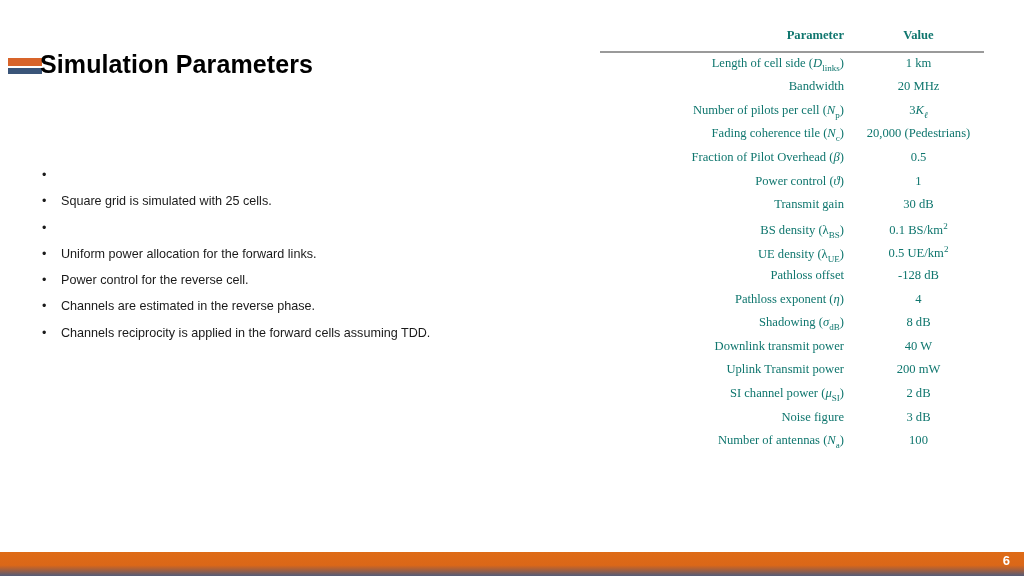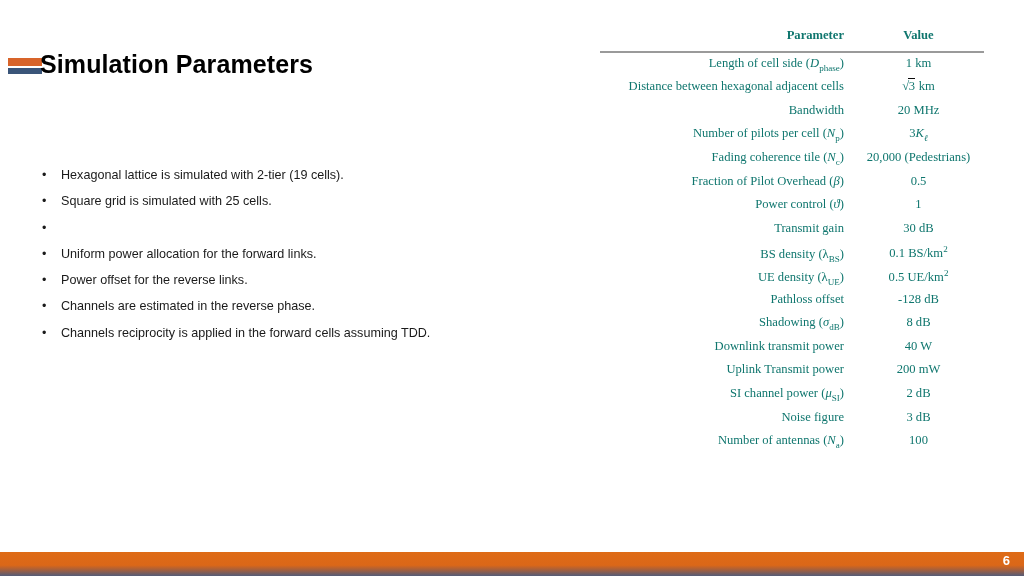--- a/index.html
+++ b/index.html
@@ -181,36 +181,35 @@
   <div id="title-accent">
     <div class="bar-orange"></div>
     <div class="bar-blue"></div>
   </div>
   <div id="page-title">Simulation Parameters</div>
 </div>
 
 <div id="bullet-list">
   <div class="bullet-row">
     <span class="bullet-dot">•</span>
-    <span>Hexagonal lattice is simulated with 2-tier (19 cells).</span>
   </div>
   <div class="bullet-row">
     <span class="bullet-dot">•</span>
     <span>Square grid is simulated with 25 cells.</span>
   </div>
   <div class="bullet-row">
     <span class="bullet-dot">•</span>
   </div>
   <div class="bullet-row">
     <span class="bullet-dot">•</span>
     <span>Uniform power allocation for the forward links.</span>
   </div>
   <div class="bullet-row">
     <span class="bullet-dot">•</span>
-    <span>Power offset for the reverse links.</span>
+    <span>Power control for the reverse cell.</span>
   </div>
   <div class="bullet-row">
     <span class="bullet-dot">•</span>
     <span>Channels are estimated in the reverse phase.</span>
   </div>
   <div class="bullet-row">
     <span class="bullet-dot">•</span>
     <span>Channels reciprocity is applied in the forward cells assuming TDD.</span>
   </div>
 </div>
@@ -224,28 +223,24 @@
       </tr>
       <tr class="rule-row">
         <td colspan="2">
             <span class="rule"></span>
           </td>
       </tr>
     </thead>
     <tbody>
 
       <tr>
-        <td class="col-param">Length of cell side (<span class="mvar">D</span><span class="msub">phase</span>)</td>
+        <td class="col-param">Length of cell side (<span class="mvar">D</span><span class="msub">links</span>)</td>
         <td class="col-value">1 km</td>
       </tr>
 
-      <tr>
-        <td class="col-param">Distance between hexagonal adjacent cells</td>
-        <td class="col-value"><span class="sqrt-wrap">√<span class="radicand">3</span></span> km</td>
-      </tr>
 
       <tr>
         <td class="col-param">Bandwidth</td>
         <td class="col-value">20 MHz</td>
       </tr>
 
       <tr>
         <td class="col-param">Number of pilots per cell (<span class="mvar">N</span><span class="msub">p</span>)</td>
         <td class="col-value">3<span class="mvar">K</span><span class="msub-it">ℓ</span></td>
       </tr>
@@ -278,20 +273,24 @@
       <tr>
         <td class="col-param">UE density (λ<span class="msub">UE</span>)</td>
         <td class="col-value">0.5 UE/km<span class="msup">2</span></td>
       </tr>
 
       <tr>
         <td class="col-param">Pathloss offset</td>
         <td class="col-value">-128 dB</td>
       </tr>
 
+      <tr>
+        <td class="col-param">Pathloss exponent (<span class="mvar">η</span>)</td>
+        <td class="col-value">4</td>
+      </tr>
 
       <tr>
         <td class="col-param">Shadowing (<span class="mvar">σ</span><span class="msub">dB</span>)</td>
         <td class="col-value">8 dB</td>
       </tr>
 
       <tr>
         <td class="col-param">Downlink transmit power</td>
         <td class="col-value">40 W</td>
       </tr>

